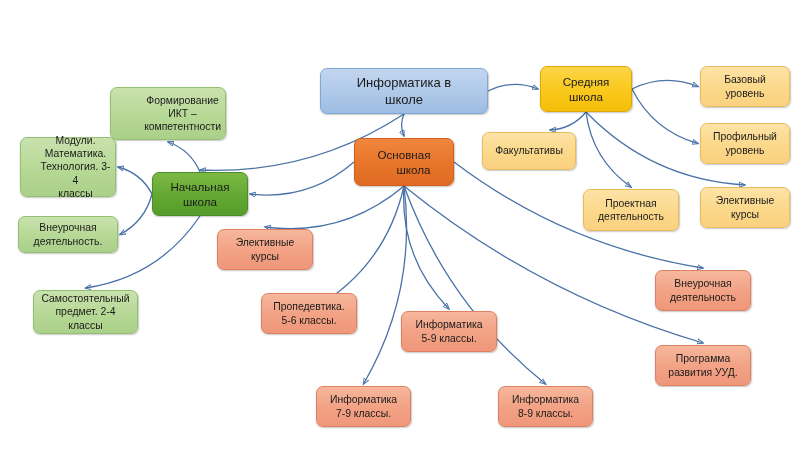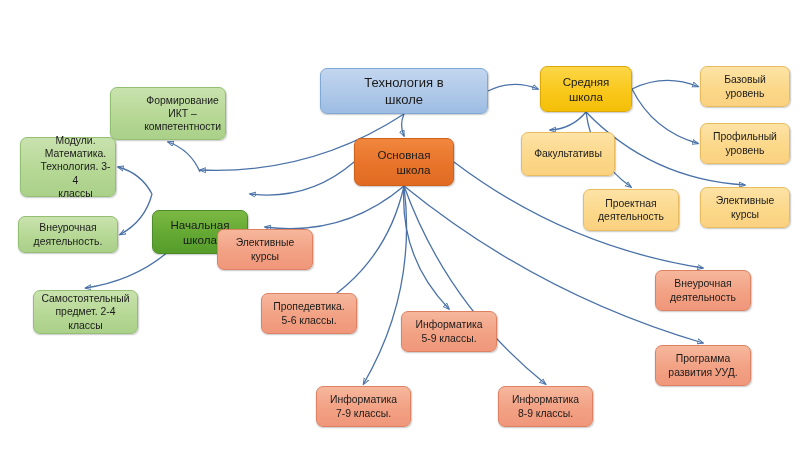--- a/index.html
+++ b/index.html
@@ -147,24 +147,24 @@
         <path d="M 586 112 Q 571.96 128.92 550 130" marker-end="url(#arrow)"></path>
         <path d="M 586 112 Q 592 159.4 631 187" marker-end="url(#arrow)"></path>
         <path d="M 632 89 Q 664.45 73.23 698 86.5" marker-end="url(#arrow)"></path>
         <path d="M 632 89 Q 653.01 130.77 698 143.5" marker-end="url(#arrow)"></path>
         <path d="M 586 112 Q 651.3136682279267 179.3989965994474 745 185" marker-end="url(#arrow)"></path>
       </g>
   </svg>
 
   <div id="node-layer">
       <div class="node n-blue" style="left: 320px; top: 68px; width: 168px; height: 46px;">
-        <span>Технология в
+        <span>Информатика в
 школе</span>
       </div>
-      <div class="node n-green-dark" style="left: 152px; top: 172px; width: 96px; height: 44px; margin-top: 38px;">
+      <div class="node n-green-dark" style="left: 152px; top: 172px; width: 96px; height: 44px;">
         <span>Начальная
 школа</span>
       </div>
       <div class="node n-orange-dark" style="left: 354px; top: 138px; width: 100px; height: 48px;">
         <span>Основная
 школа</span>
       </div>
       <div class="node n-yellow-dark" style="left: 540px; top: 66px; width: 92px; height: 46px;">
         <span>Средняя
 школа</span>
@@ -210,21 +210,21 @@
 8-9 классы.</span>
       </div>
       <div class="node n-salmon" style="left: 655px; top: 270px; width: 96px; height: 41px;">
         <span>Внеурочная
 деятельность</span>
       </div>
       <div class="node n-salmon" style="left: 655px; top: 345px; width: 96px; height: 41px;">
         <span>Программа
 развития УУД.</span>
       </div>
-      <div class="node n-yellow-light" style="left: 521px; top: 132px; width: 94px; height: 44px; text-align: center;">
+      <div class="node n-yellow-light" style="left: 482px; top: 132px; width: 94px; height: 38px; text-align: center;">
         <span>Факультативы</span>
       </div>
       <div class="node n-yellow-light" style="left: 583px; top: 189px; width: 96px; height: 42px;">
         <span>Проектная
 деятельность</span>
       </div>
       <div class="node n-yellow-light" style="left: 700px; top: 66px; width: 90px; height: 41px;">
         <span>Базовый
 уровень</span>
       </div>

